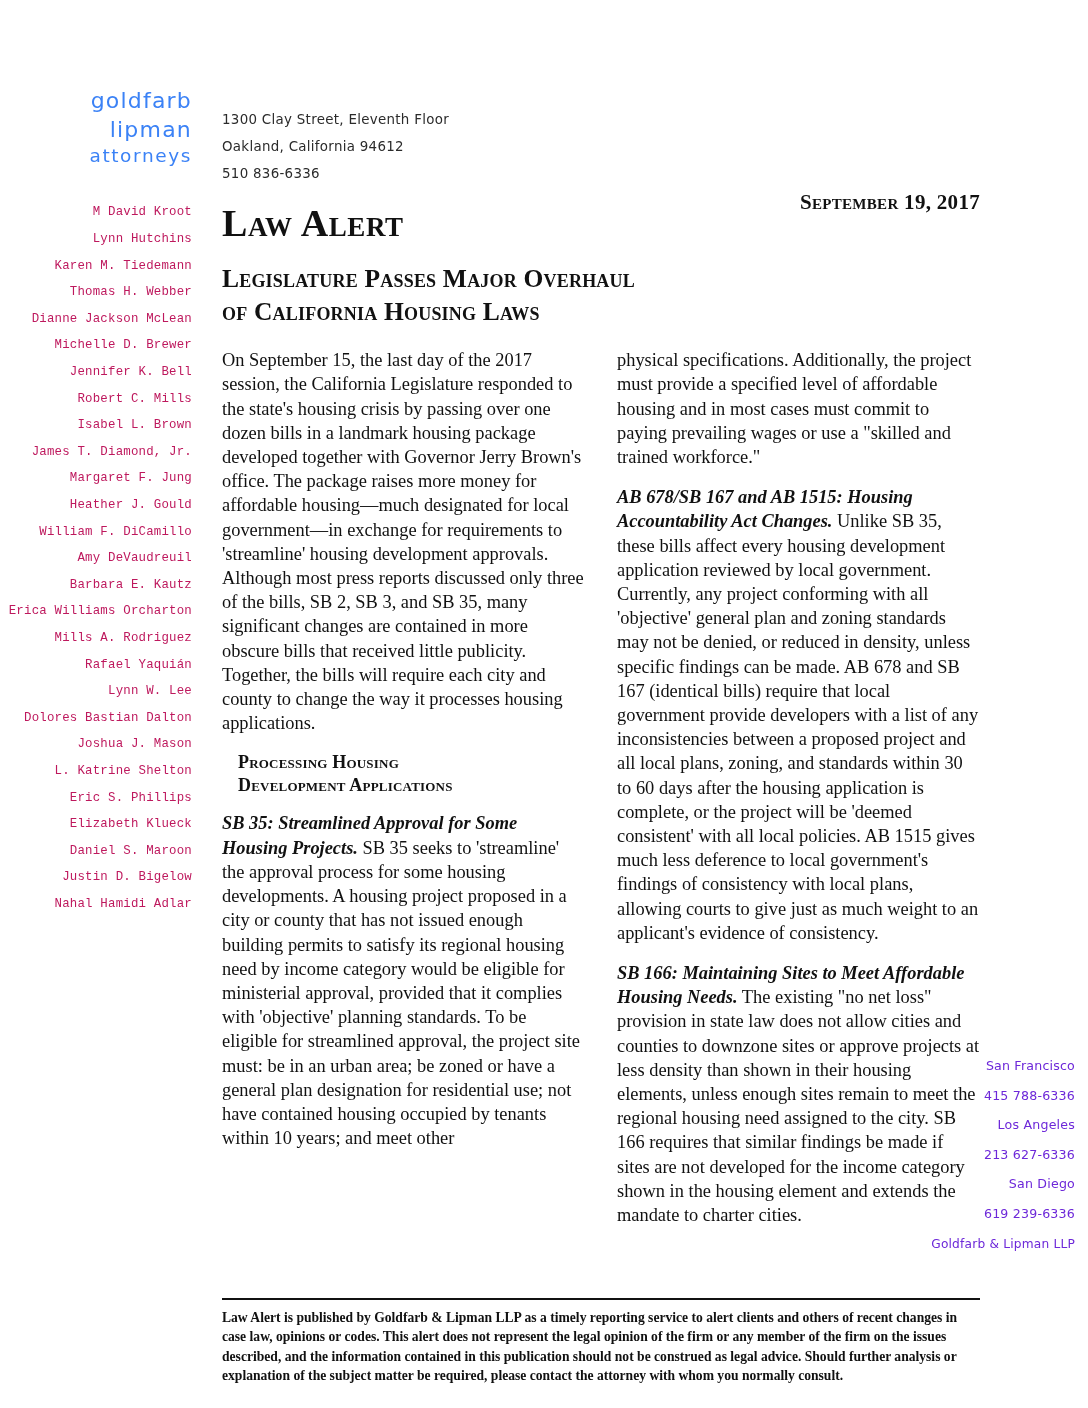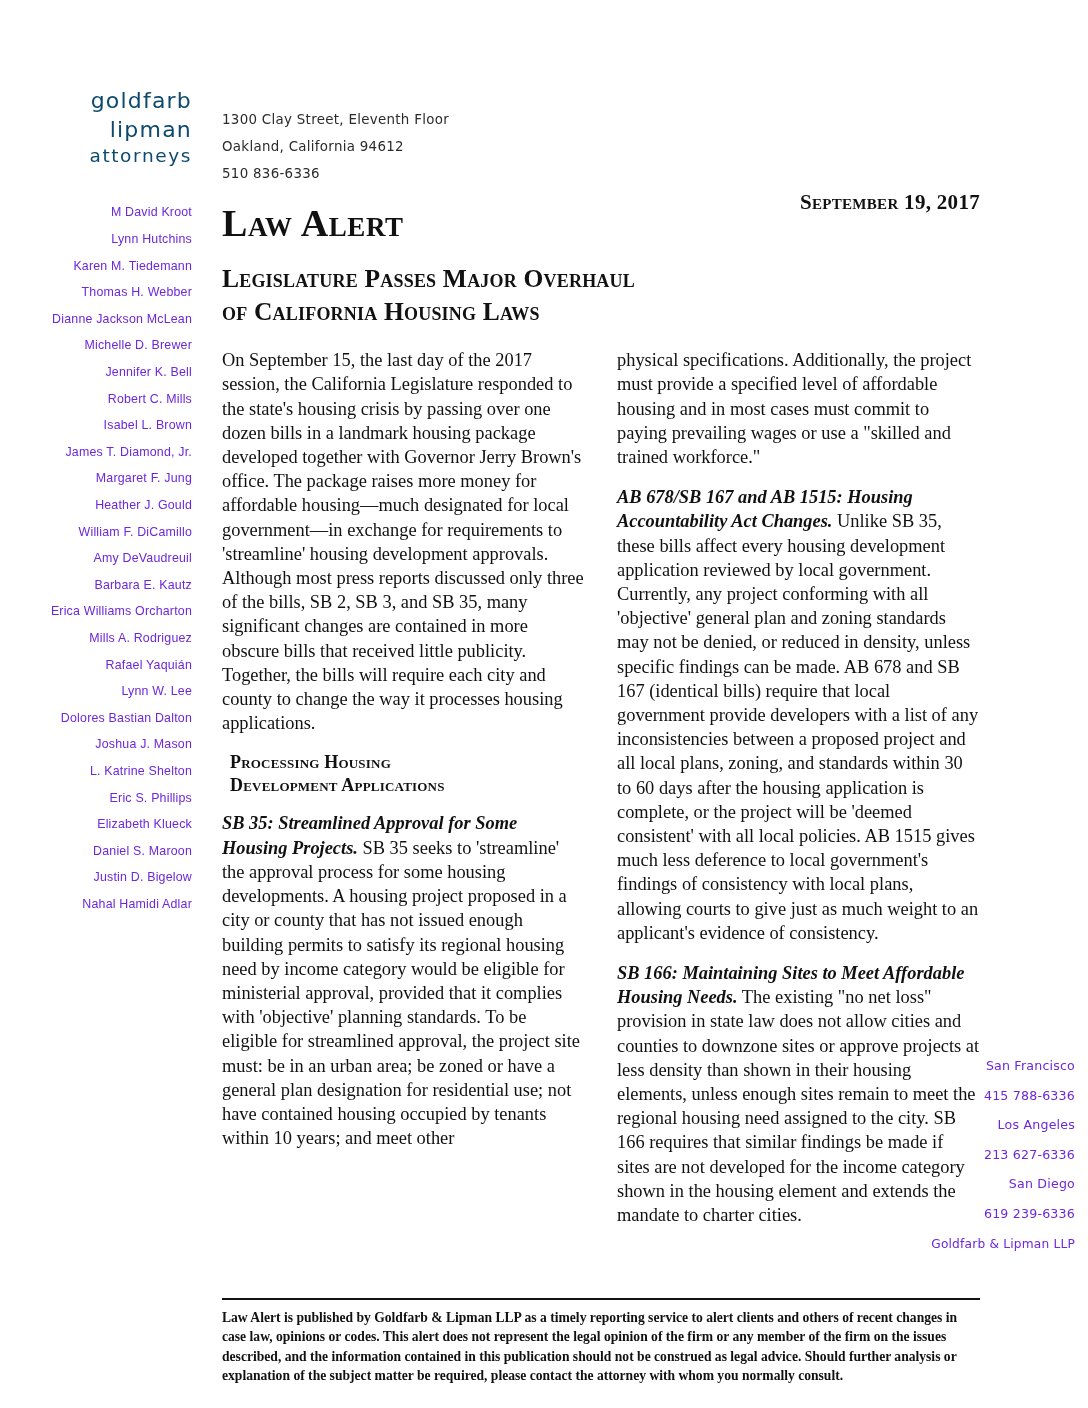--- a/index.html
+++ b/index.html
@@ -25,42 +25,42 @@
     height: 1408px;
     text-align: right;
     padding-right: 8px;
     box-sizing: border-box;
   }
   .logo {
     margin-top: 86px;
     text-align: right;
     padding-right: 5px;
     font-family: "DejaVu Sans", sans-serif;
-    color: #0c4a6e;
+    color: #3b82f6;
     letter-spacing: 1.2px;
     line-height: 1.32;
   }
   .logo-line1, .logo-line2 {
     font-size: 22px;
     font-weight: 400;
   }
   .logo-line3 {
     font-size: 18.5px;
     font-weight: 400;
     letter-spacing: 1.6px;
   }
 
   .attorney-list {
     margin-top: 38px;
     padding-right: 5px;
   }
   .attorney {
-    font-family: Liberation Sans, sans-serif;
+    font-family: Liberation Mono, monospace;
     font-size: 12.4px;
-    color: #6d28d9;
+    color: #be185d;
     line-height: 1.0;
     margin-bottom: 14.2px;
     white-space: nowrap;
     letter-spacing: 0.2px;
   }
 
   .offices {
     position: absolute;
     right: 8px;
     top: 1060px;
@@ -143,21 +143,21 @@
     margin: 0 0 16px 0;
     font-size: 18.4px;
     line-height: 1.315;
     text-align: left;
   }
   .section-head {
     font-size: 18px;
     font-weight: bold;
     font-variant: small-caps;
     line-height: 1.28;
-    margin: 4px 0 14px 8px;
+    margin: 4px 0 14px 16px;
     letter-spacing: 0.2px;
   }
   .bill-lead {
     font-weight: bold;
     font-style: italic;
   }
 
   
   .footer-rule {
     position: absolute;

